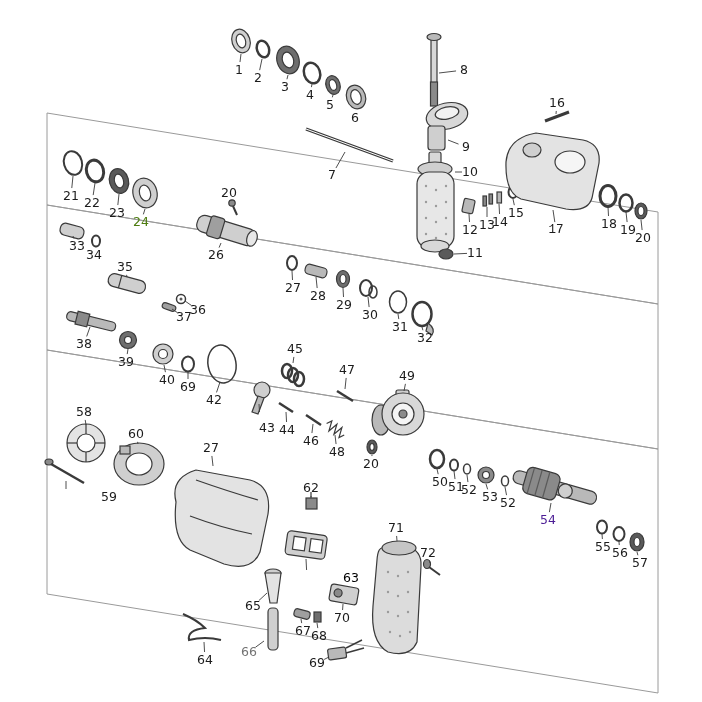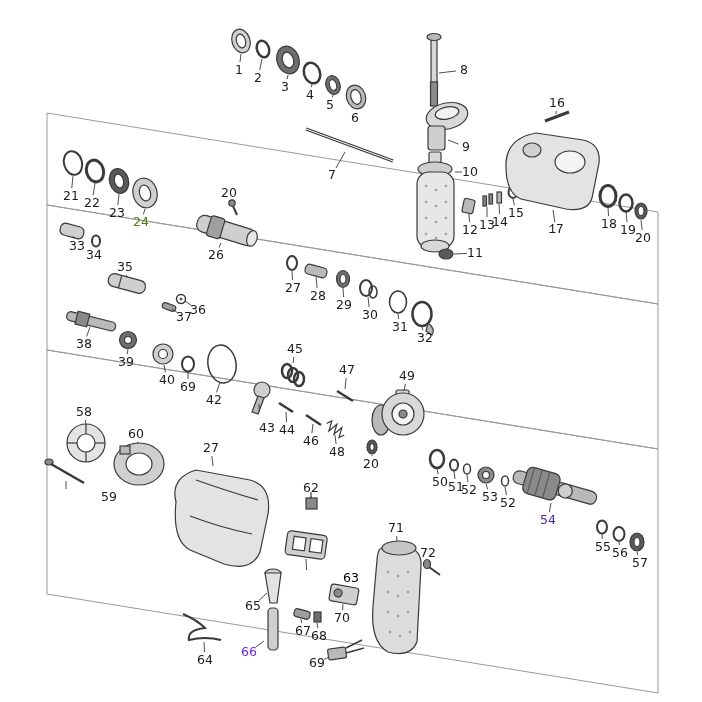--- a/index.html
+++ b/index.html
@@ -508,20 +508,20 @@
     <div class="part-label" style="left: 620px; top: 553px; color: rgb(28, 28, 28);">56</div>
     <div class="part-label" style="left: 640px; top: 563px; color: rgb(28, 28, 28);">57</div>
     <div class="part-label" style="left: 84px; top: 412px; color: rgb(28, 28, 28);">58</div>
     <div class="part-label" style="left: 66px; top: 497px; color: rgb(28, 28, 28); margin-left: 43px;">59</div>
     <div class="part-label" style="left: 136px; top: 434px; color: rgb(28, 28, 28);">60</div>
     <div class="part-label" style="left: 211px; top: 448px; color: rgb(28, 28, 28);">27</div>
     <div class="part-label" style="left: 311px; top: 488px; color: rgb(28, 28, 28);">62</div>
     <div class="part-label" style="left: 307px; top: 578px; color: #000000; margin-left: 44px;">63</div>
     <div class="part-label" style="left: 205px; top: 660px; color: rgb(28, 28, 28);">64</div>
     <div class="part-label" style="left: 253px; top: 606px; color: rgb(28, 28, 28);">65</div>
-    <div class="part-label" style="left: 249px; top: 652px; color: #6d28d9;">66</div>
+    <div class="part-label" style="left: 249px; top: 652px; color: #737373;">66</div>
     <div class="part-label" style="left: 303px; top: 631px; color: rgb(28, 28, 28);">67</div>
     <div class="part-label" style="left: 319px; top: 636px; color: rgb(28, 28, 28);">68</div>
     <div class="part-label" style="left: 317px; top: 663px; color: rgb(28, 28, 28);">69</div>
     <div class="part-label" style="left: 342px; top: 618px; color: rgb(28, 28, 28);">70</div>
     <div class="part-label" style="left: 396px; top: 528px; color: rgb(28, 28, 28);">71</div>
     <div class="part-label" style="left: 428px; top: 553px; color: rgb(28, 28, 28);">72</div>
   </div>
 
 </body></html>

